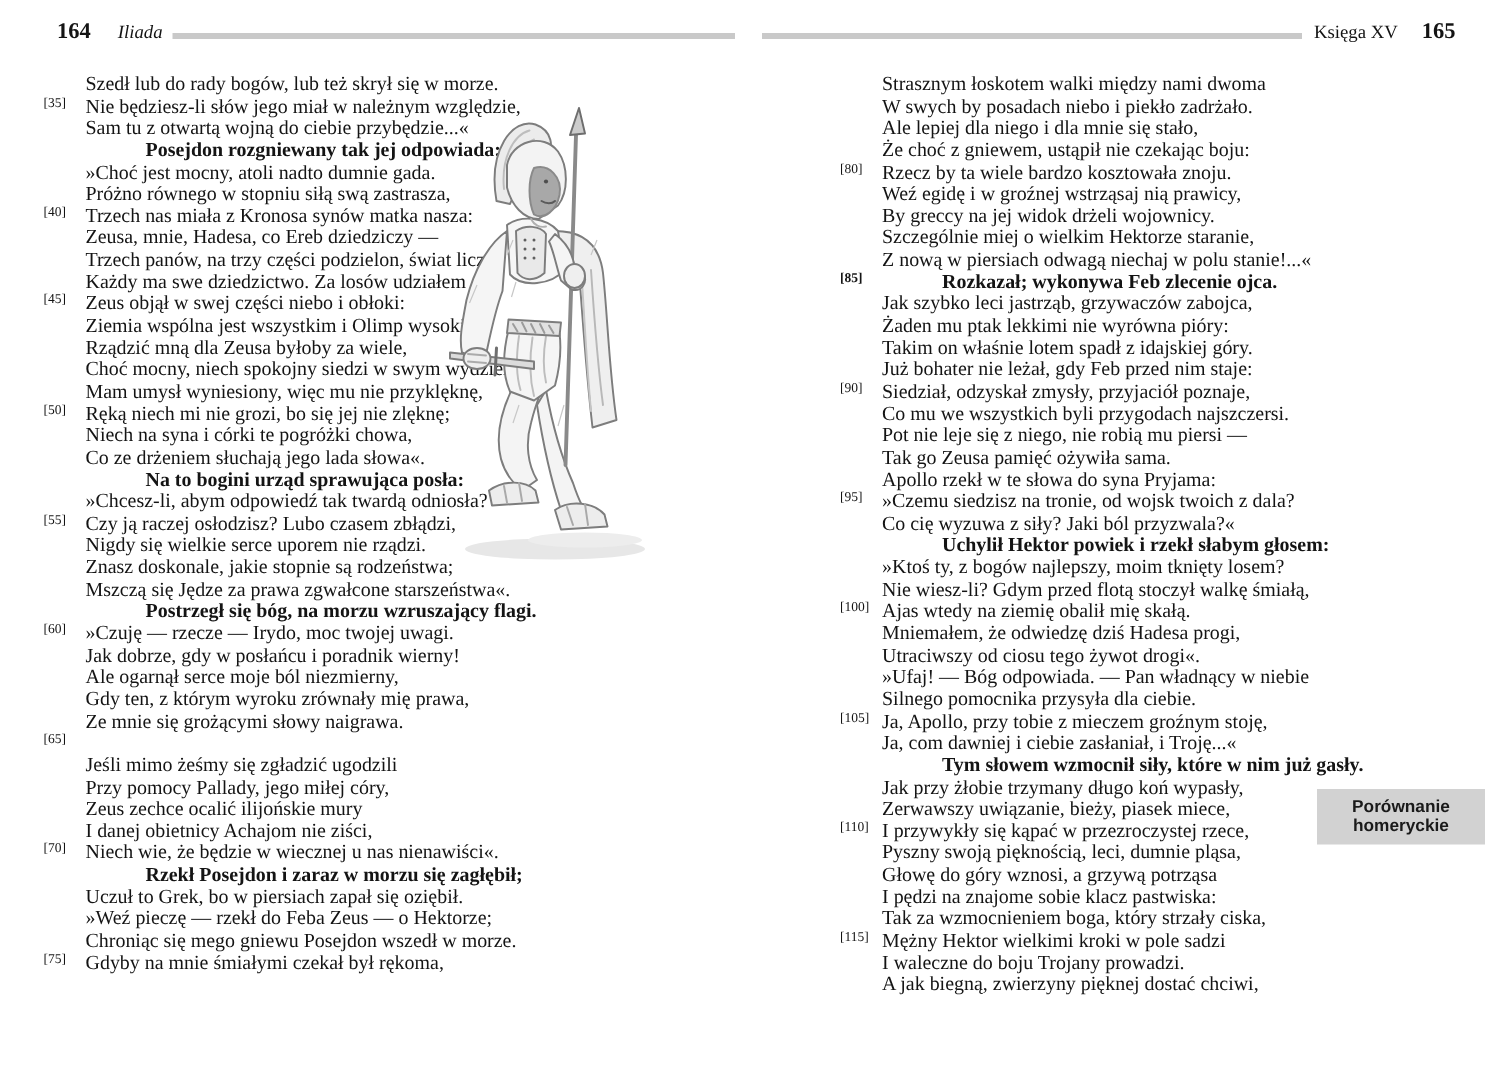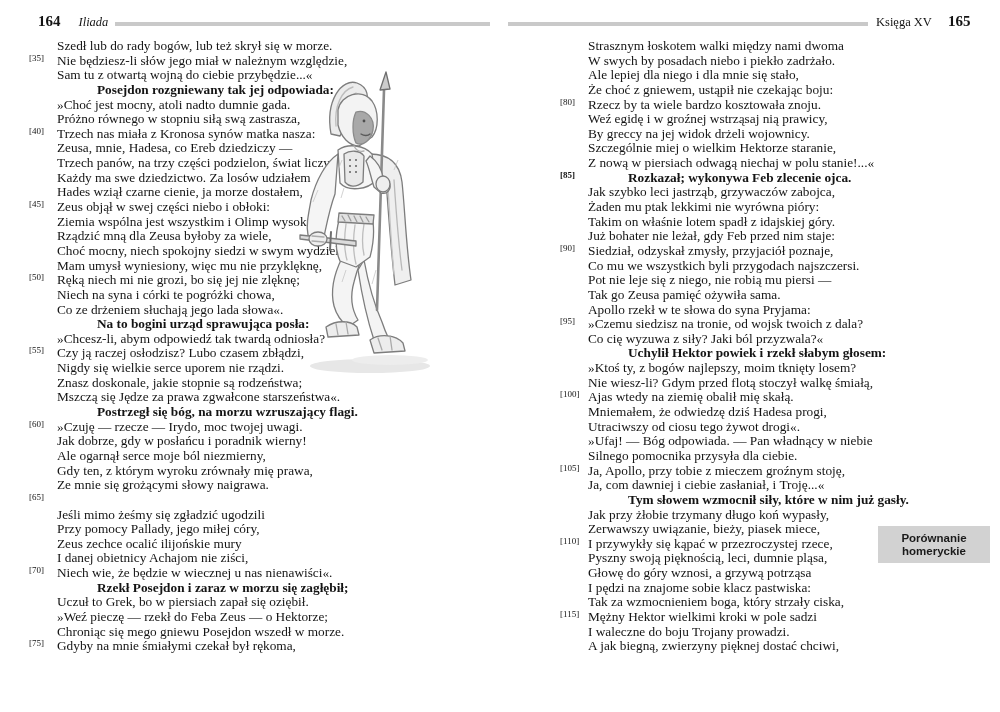--- a/index.html
+++ b/index.html
@@ -7,21 +7,21 @@
     width:1000px;height:712px;position:relative;background:#ffffff;
     font-family:"Liberation Serif", serif;color:#141414;overflow:hidden;
   }
   
   .hdr{position:absolute;top:12px;white-space:nowrap;}
   .pagenum{font-weight:bold;font-size:15px;font-family:Liberation Serif, serif;}
   .runtitle{font-style:italic;font-size:12.5px;}
   .runtitle-right{font-size:12.5px;}
   .rule{position:absolute;top:22px;height:4px;background:#c9c9c9;}
   
-  .poem{position:absolute;top:39px;font-size:13.3px;}
+  .poem{position:absolute;top:49px;font-size:13.3px;}
   .pline{height:14.65px;line-height:14.65px;white-space:nowrap;position:relative;}
   .pline.ind{padding-left:40px;font-weight:bold;}
   .lno{position:absolute;left:-28px;top:-3px;font-size:9px;letter-spacing:0;}
   
   .illus{position:absolute;left:298px;top:70px;width:185px;height:320px;}
   
   .note{
     position:absolute;left:878px;top:526px;width:112px;height:37px;
     background:#d2d2d2;display:flex;flex-direction:column;align-items:center;justify-content:center;
     font-family:"Liberation Sans", sans-serif;font-weight:bold;font-size:11.5px;line-height:13px;color:#1a1a1a;
@@ -46,21 +46,20 @@
     <div class="pline"><span>Szedł lub do rady bogów, lub też skrył się w morze.</span></div>
     <div class="pline"><span class="lno">[35]</span><span>Nie będziesz-li słów jego miał w należnym względzie,</span></div>
     <div class="pline"><span>Sam tu z otwartą wojną do ciebie przybędzie...«</span></div>
     <div class="pline ind"><span>Posejdon rozgniewany tak jej odpowiada:</span></div>
     <div class="pline"><span>»Choć jest mocny, atoli nadto dumnie gada.</span></div>
     <div class="pline"><span>Próżno równego w stopniu siłą swą zastrasza,</span></div>
     <div class="pline"><span class="lno">[40]</span><span>Trzech nas miała z Kronosa synów matka nasza:</span></div>
     <div class="pline"><span>Zeusa, mnie, Hadesa, co Ereb dziedziczy —</span></div>
     <div class="pline"><span>Trzech panów, na trzy części podzielon, świat liczy,</span></div>
     <div class="pline"><span>Każdy ma swe dziedzictwo. Za losów udziałem</span></div>
-    <div class="pline"><span>Hades wziął czarne cienie, ja morze dostałem,</span></div>
     <div class="pline"><span class="lno">[45]</span><span>Zeus objął w swej części niebo i obłoki:</span></div>
     <div class="pline"><span>Ziemia wspólna jest wszystkim i Olimp wysoki.</span></div>
     <div class="pline"><span>Rządzić mną dla Zeusa byłoby za wiele,</span></div>
     <div class="pline"><span>Choć mocny, niech spokojny siedzi w swym wydziele!</span></div>
     <div class="pline"><span>Mam umysł wyniesiony, więc mu nie przyklęknę,</span></div>
     <div class="pline"><span class="lno">[50]</span><span>Ręką niech mi nie grozi, bo się jej nie zlęknę;</span></div>
     <div class="pline"><span>Niech na syna i córki te pogróżki chowa,</span></div>
     <div class="pline"><span>Co ze drżeniem słuchają jego lada słowa«.</span></div>
     <div class="pline ind"><span>Na to bogini urząd sprawująca posła:</span></div>
     <div class="pline"><span>»Chcesz-li, abym odpowiedź tak twardą odniosła?</span></div>

